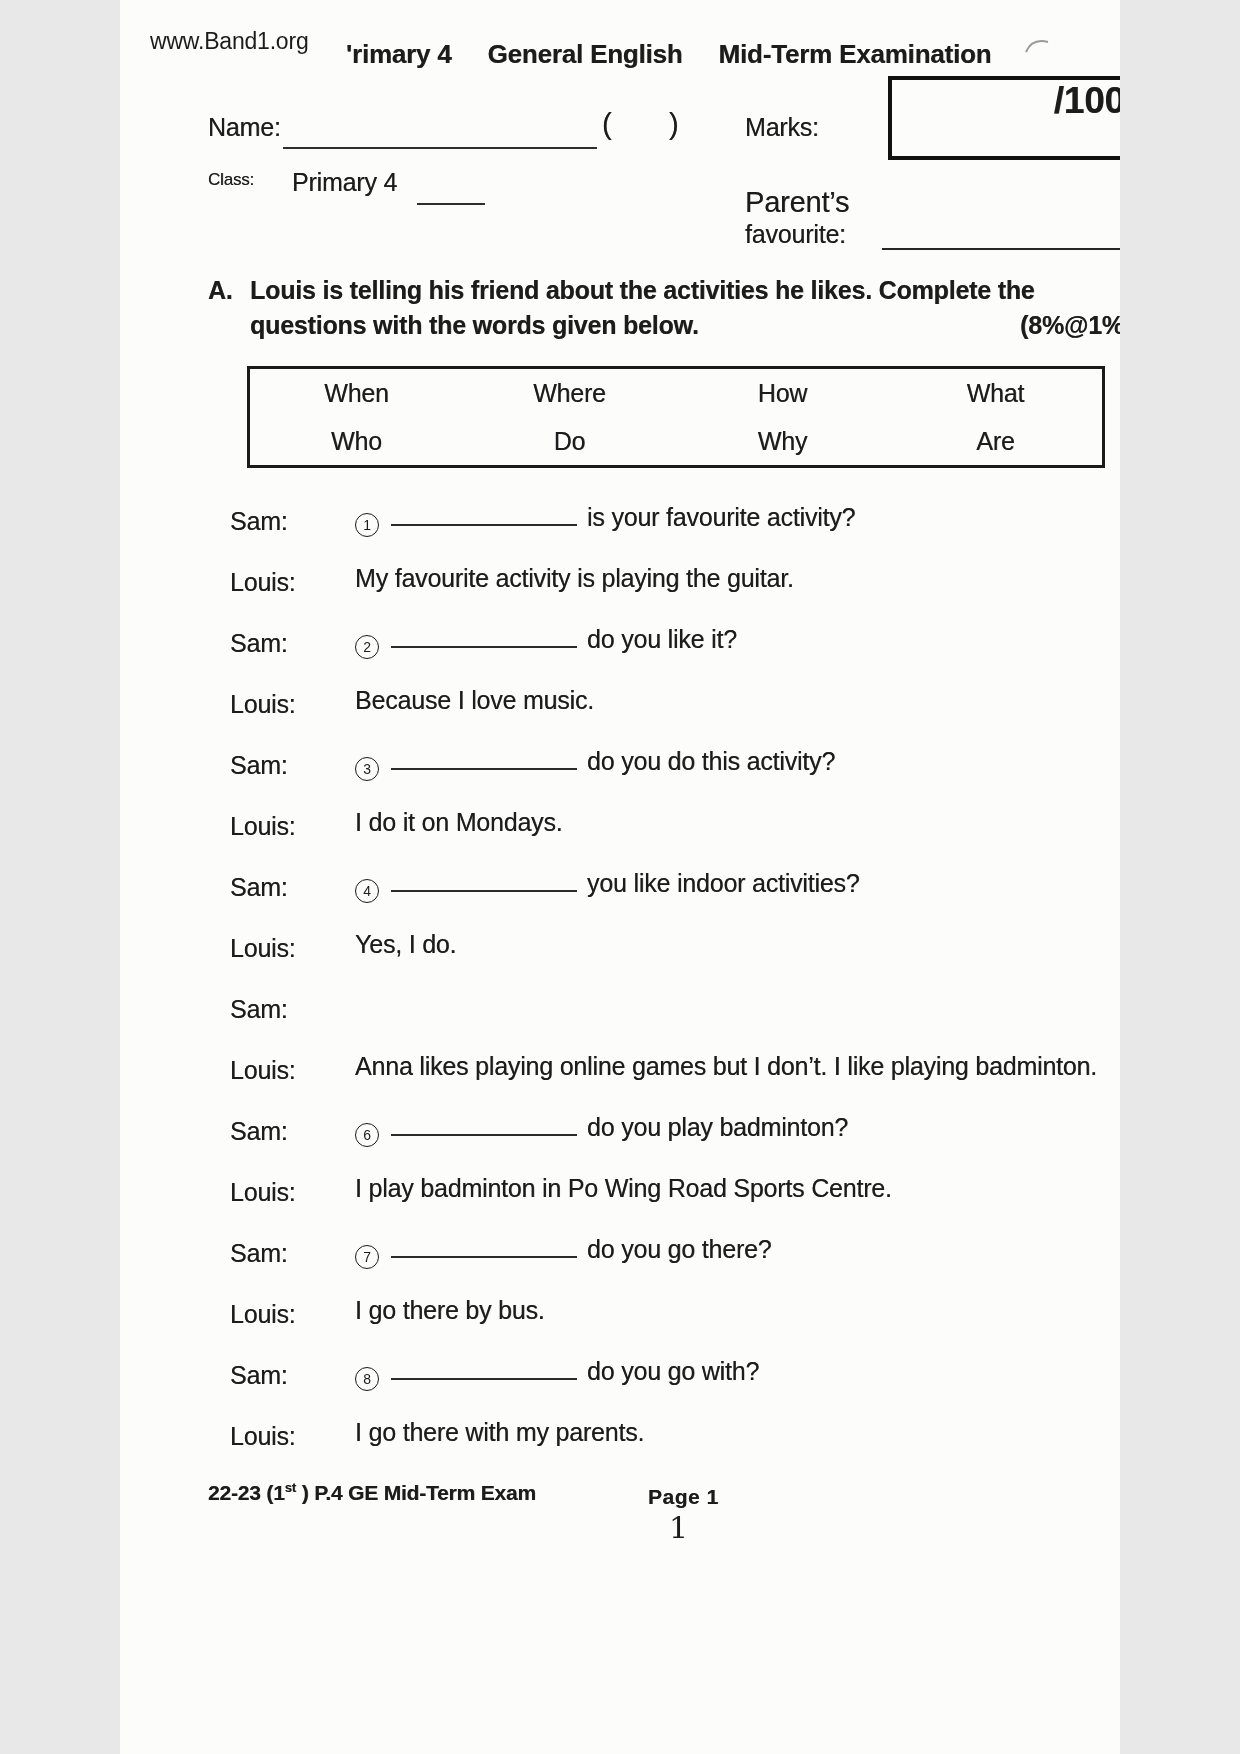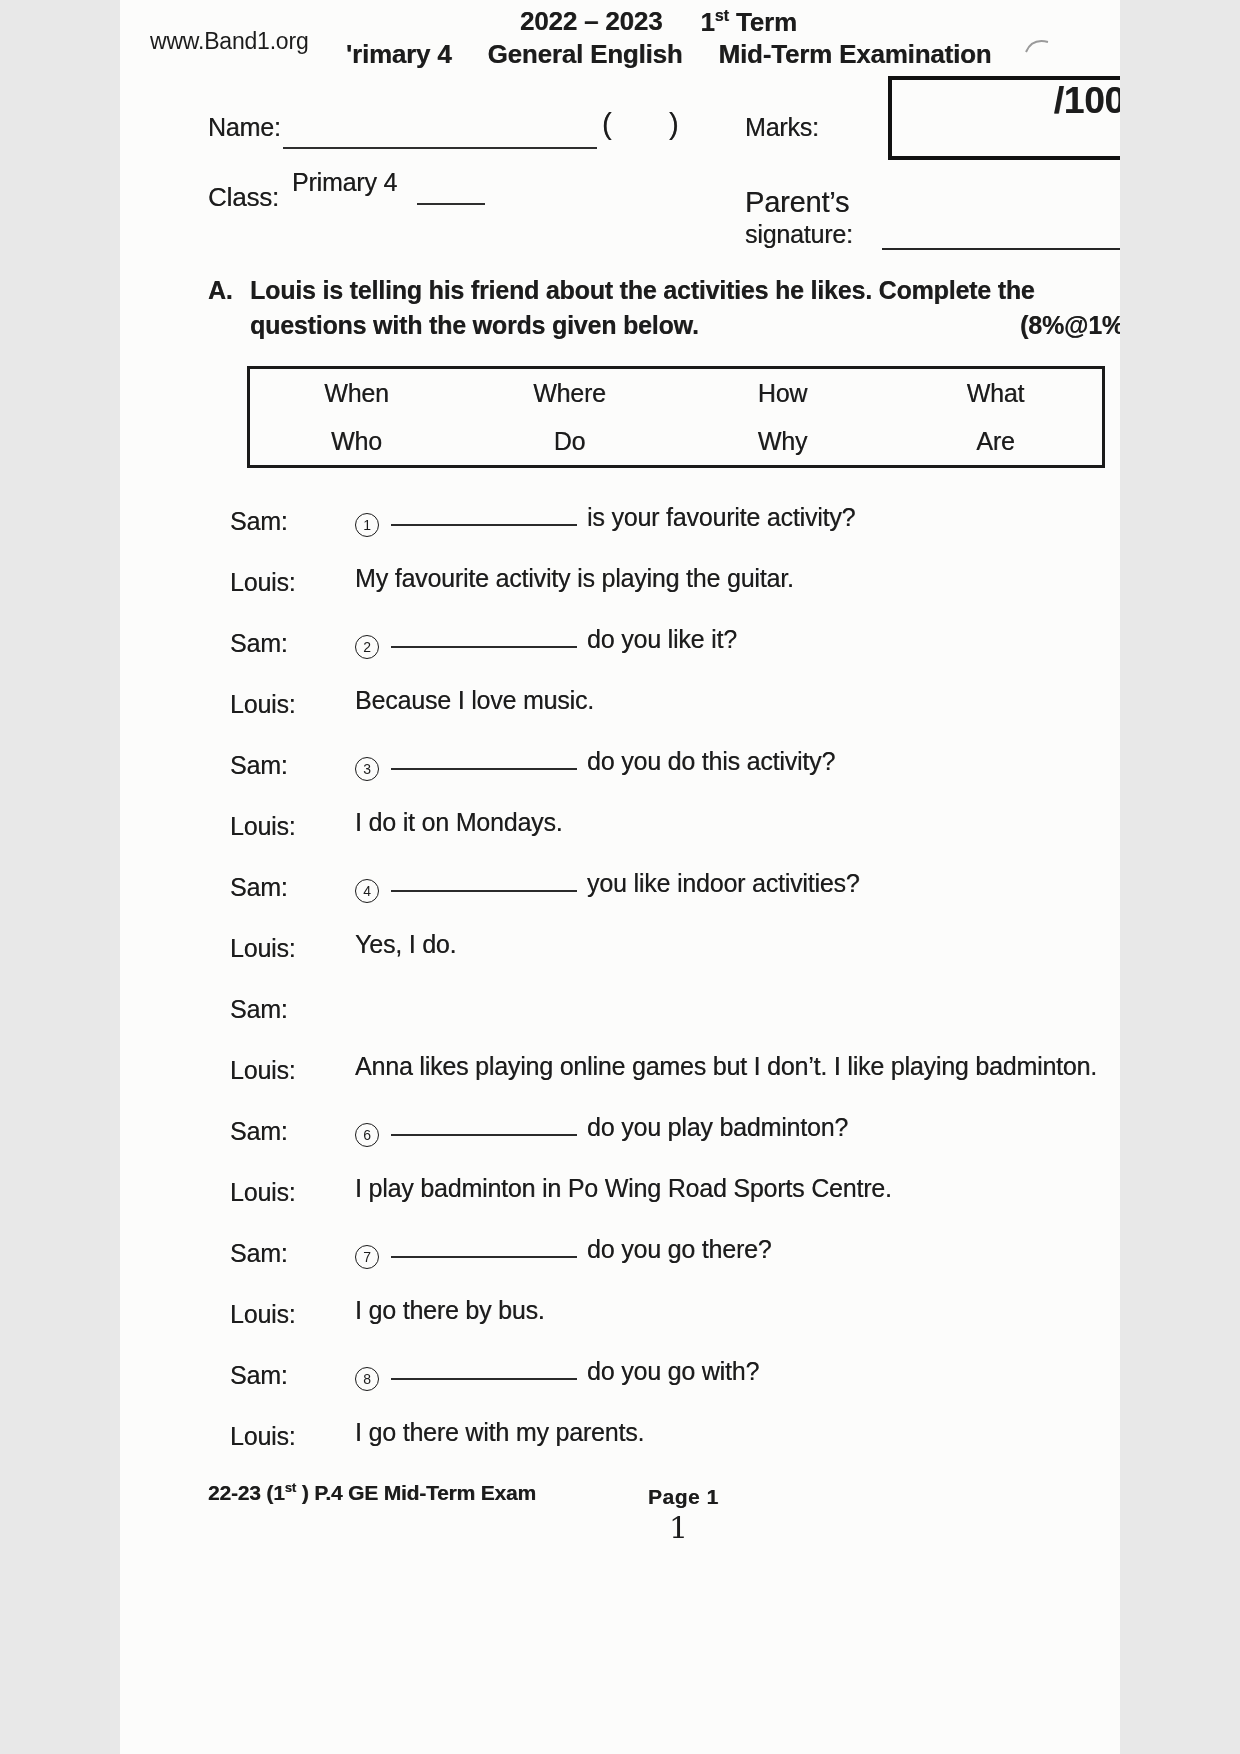--- a/index.html
+++ b/index.html
@@ -23,21 +23,21 @@
   .scan-artifact{left:902px;top:36px;}
   
   .name-label{left:88px;top:113px;font-size:25px;}
   .name-line{left:163px;top:147px;width:314px;height:0;border-top:2.5px solid #2e2e2e;}
   .paren-open{left:482px;top:108px;font-size:29px;}
   .paren-close{left:549px;top:108px;font-size:29px;}
   .marks-label{left:625px;top:113px;font-size:25px;}
   .marks-box{left:768px;top:76px;width:247px;height:84px;border:4px solid #111;
     display:flex;justify-content:flex-end;align-items:flex-start;padding-right:6px;box-sizing:border-box;}
   .marks-total{font-size:37px;font-weight:700;}
-  .class-label{left:88px;top:170px;font-size:26px;margin-top:12px;}
+  .class-label{left:88px;top:170px;font-size:17px;}
   .class-value{left:172px;top:168px;font-size:25px;}
   .class-line{left:297px;top:203px;width:68px;height:0;border-top:2.5px solid #2e2e2e;}
   .parent1{left:625px;top:186px;font-size:29px;}
   .parent2{left:625px;top:220px;font-size:25px;}
   .sig-line{left:762px;top:248px;width:252px;height:0;border-top:2.5px solid #262626;}
   
   .secA-label{left:88px;top:276px;font-size:25px;font-weight:700;}
   .secA-line1{left:130px;top:276px;font-size:25px;font-weight:700;}
   .secA-row2{left:130px;top:311px;width:882px;display:flex;justify-content:space-between;
     font-size:25px;font-weight:700;}
@@ -59,24 +59,20 @@
   .footer-page{left:528px;top:1485px;font-size:21px;font-weight:600;letter-spacing:0.5px;}
   .footer-num{left:549px;top:1510px;font-size:30px;font-family:"DejaVu Serif",serif;text-shadow:none;}
 </style>
 </head>
 <body>
 
 <div id="page">
 
   <div class="abs watermark">www.Band1.org</div>
 
-  <div class="abs hdr1">
-    <span>2022 – 2023</span>
-    <span><span>1</span><sup class="st">st</sup><span> Term</span></span>
-  </div>
   <div class="abs hdr2">
     <span>'rimary 4</span>
     <span>General English</span>
     <span>Mid-Term Examination</span>
   </div>
   <svg class="abs scan-artifact" width="30" height="20" viewBox="0 0 30 20">
     <path d="M4 16 Q10 2 26 6" fill="none" stroke="#9a9a9a" stroke-width="2"></path>
   </svg>
 
   <div class="abs name-label">Name:</div>
@@ -85,21 +81,21 @@
   <div class="abs paren-close">)</div>
   <div class="abs marks-label">Marks:</div>
   <div class="abs marks-box">
     <span class="marks-total">/100</span>
   </div>
 
   <div class="abs class-label">Class:</div>
   <div class="abs class-value">Primary 4</div>
   <div class="abs class-line"></div>
   <div class="abs parent1">Parent’s</div>
-  <div class="abs parent2">signature:</div>
+  <div class="abs parent2">favourite:</div>
   <div class="abs sig-line"></div>
 
   <div class="abs secA-label">A.</div>
   <div class="abs secA-line1">Louis is telling his friend about the activities he likes. Complete the</div>
   <div class="abs secA-row2">
     <span>questions with the words given below.</span>
     <span>(8%@1%)</span>
   </div>
 
   <div class="abs wordbox">

